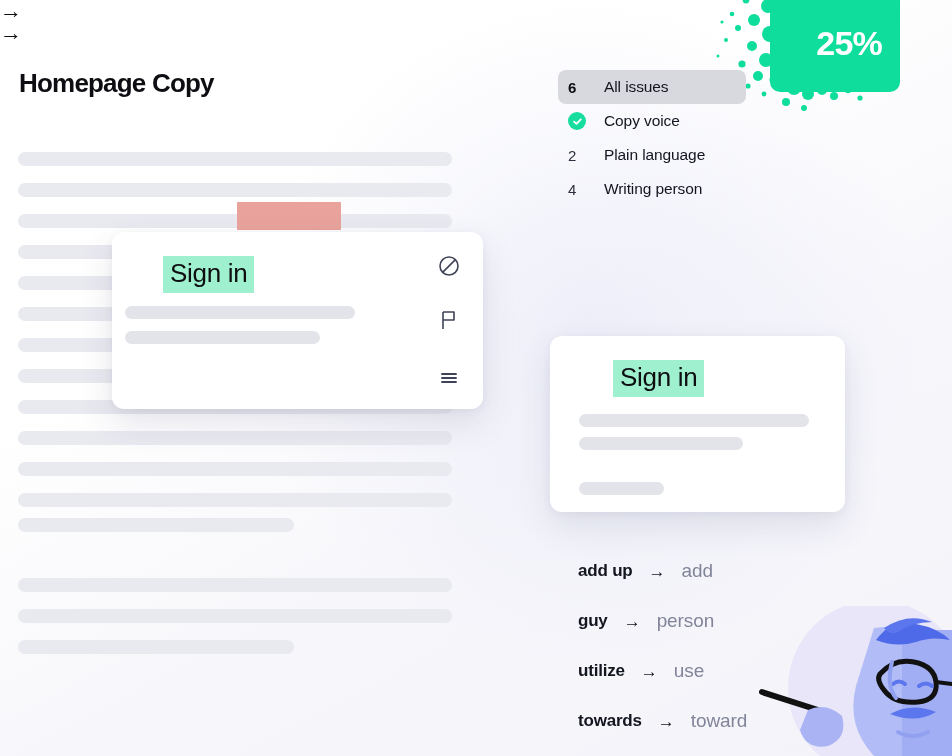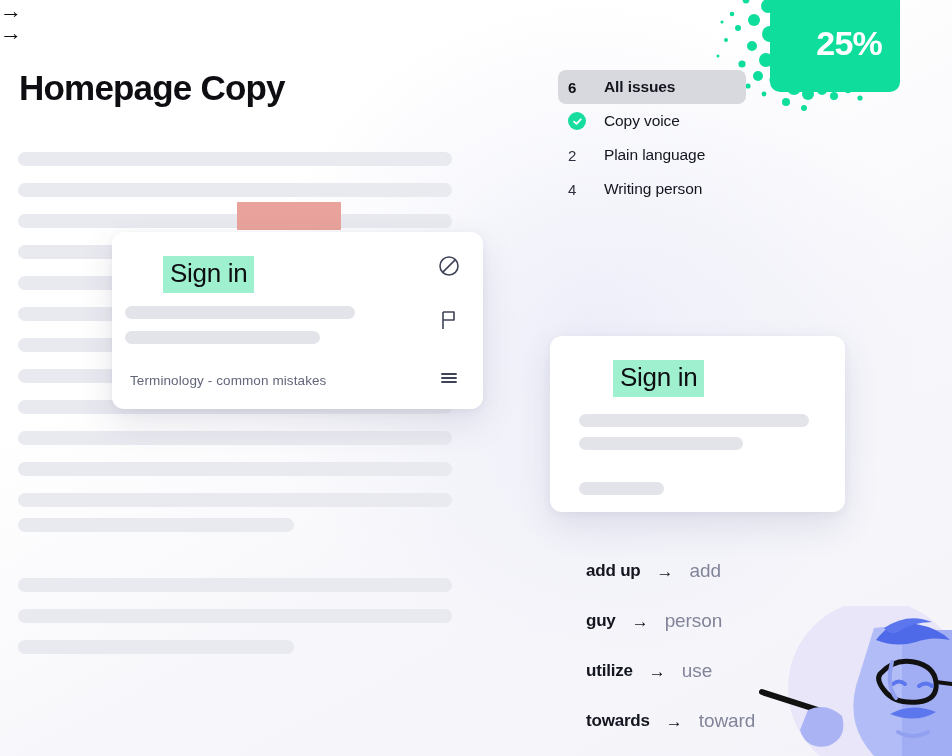--- a/index.html
+++ b/index.html
@@ -26,21 +26,21 @@
     background:
       radial-gradient(circle at 62% 44%, rgba(226,228,245,0.55) 0%, rgba(226,228,245,0.0) 46%),
       linear-gradient(152deg, #ffffff 0%, #ffffff 34%, #f7f7fb 62%, #f3f3f9 100%);
   }
 
   
   #page-title {
     position: absolute;
     left: 19px;
     top: 68px;
-    font-size: 35px;
+    font-size: 26px;
     font-weight: 700;
     letter-spacing: -0.8px;
     color: #0d0d12;
     white-space: nowrap;
   }
 
   
   .doc-bar {
     position: absolute;
     height: 14px;
@@ -161,21 +161,21 @@
     flex: 0 0 18px;
     margin-right: 18px;
   }
   .check-badge svg { width: 11px; height: 11px; display: block; }
   .issue-label {
     font-size: 15.5px;
     color: #13151f;
     letter-spacing: -0.1px;
     white-space: nowrap;
   }
-  .issue-row.is-active .issue-label { font-weight: 700; }
+  .issue-row.is-active .issue-label { font-weight: 400; }
 
   
   #card-preview {
     position: absolute;
     left: 550px;
     top: 336px;
     width: 295px;
     height: 176px;
     background: #ffffff;
     border-radius: 12px;
@@ -204,21 +204,20 @@
     position: absolute;
     left: 578px;
     top: 546px;
     width: 300px;
   }
   .pair-row {
     display: flex;
     align-items: center;
     height: 50px;
     white-space: nowrap;
-    margin-left: 8px;
   }
   .pair-from {
     font-size: 17px;
     font-weight: 700;
     color: #13151f;
     letter-spacing: -0.2px;
   }
   .pair-arrow {
     font-size: 17px;
     color: #13151f;
@@ -366,21 +365,20 @@
         <span class="issue-count">4</span>
         <span class="issue-label">Writing person</span>
       </div>
     </div>
 
   <div id="card-terminology"></div>
   <div class="arrow-glyph">→</div>
   <div id="c1-signin" class="hl-green">Sign in</div>
   <div id="c1-skel-1" class="c1-skel"></div>
   <div id="c1-skel-2" class="c1-skel"></div>
-  <div id="c1-caption">Terminology - common mistakes</div>
 
   <div id="act-block" class="card-action">
     <svg viewBox="0 0 24 24" fill="none" stroke="currentColor" stroke-width="1.6">
       <circle cx="12" cy="12" r="9"></circle>
         <line x1="5.6" y1="18.4" x2="18.4" y2="5.6"></line>
     </svg>
   </div>
   <div id="act-flag" class="card-action">
     <svg viewBox="0 0 24 24" fill="none" stroke="currentColor" stroke-width="1.6" stroke-linejoin="round">
       <path d="M6 21V4"></path>

